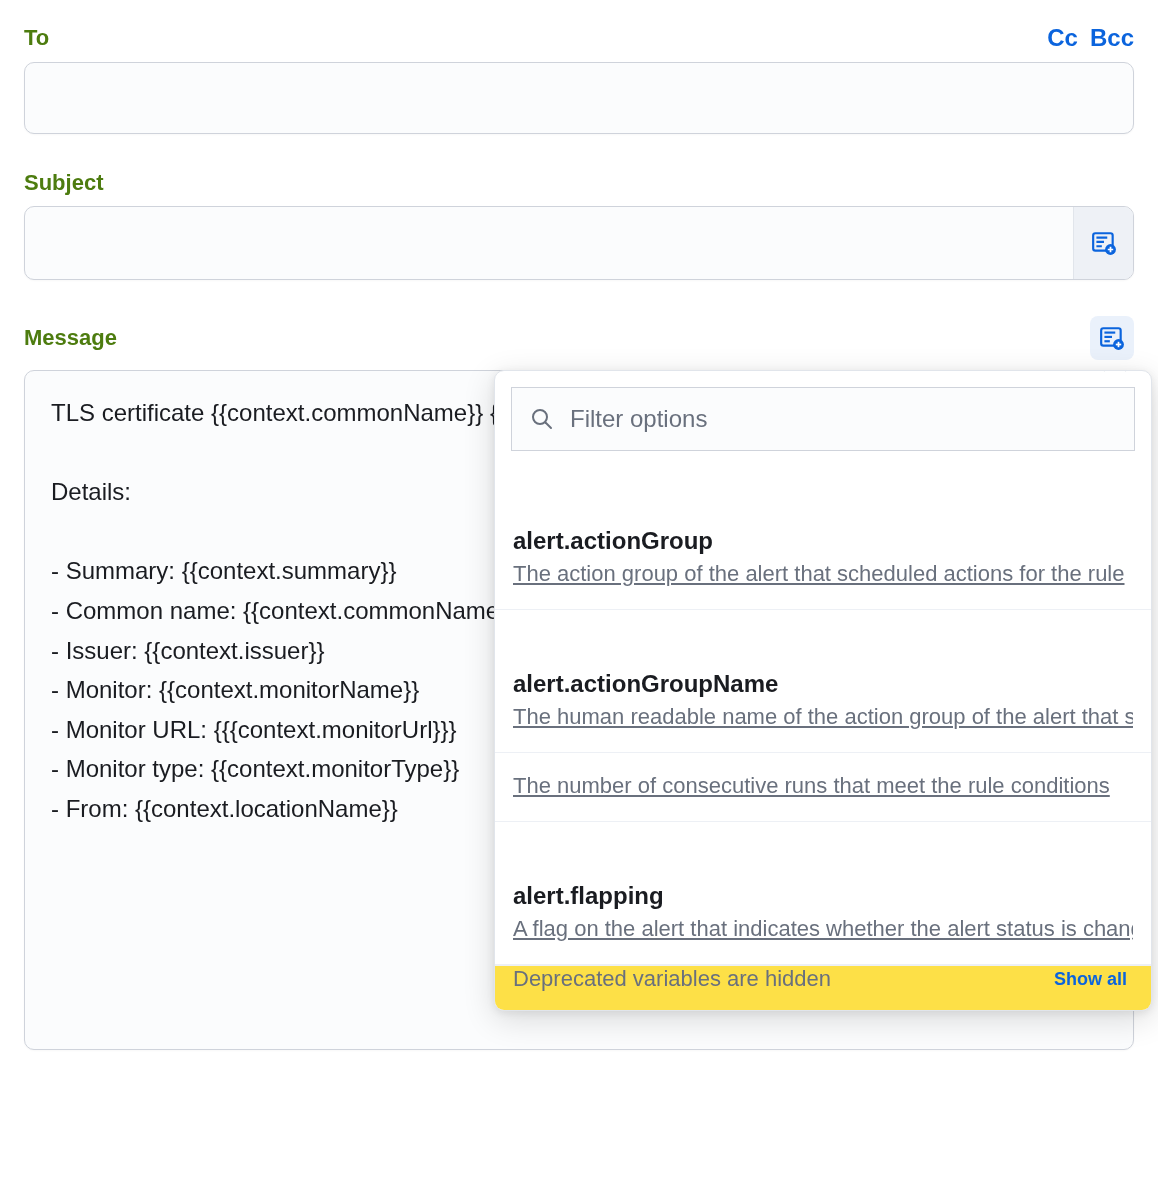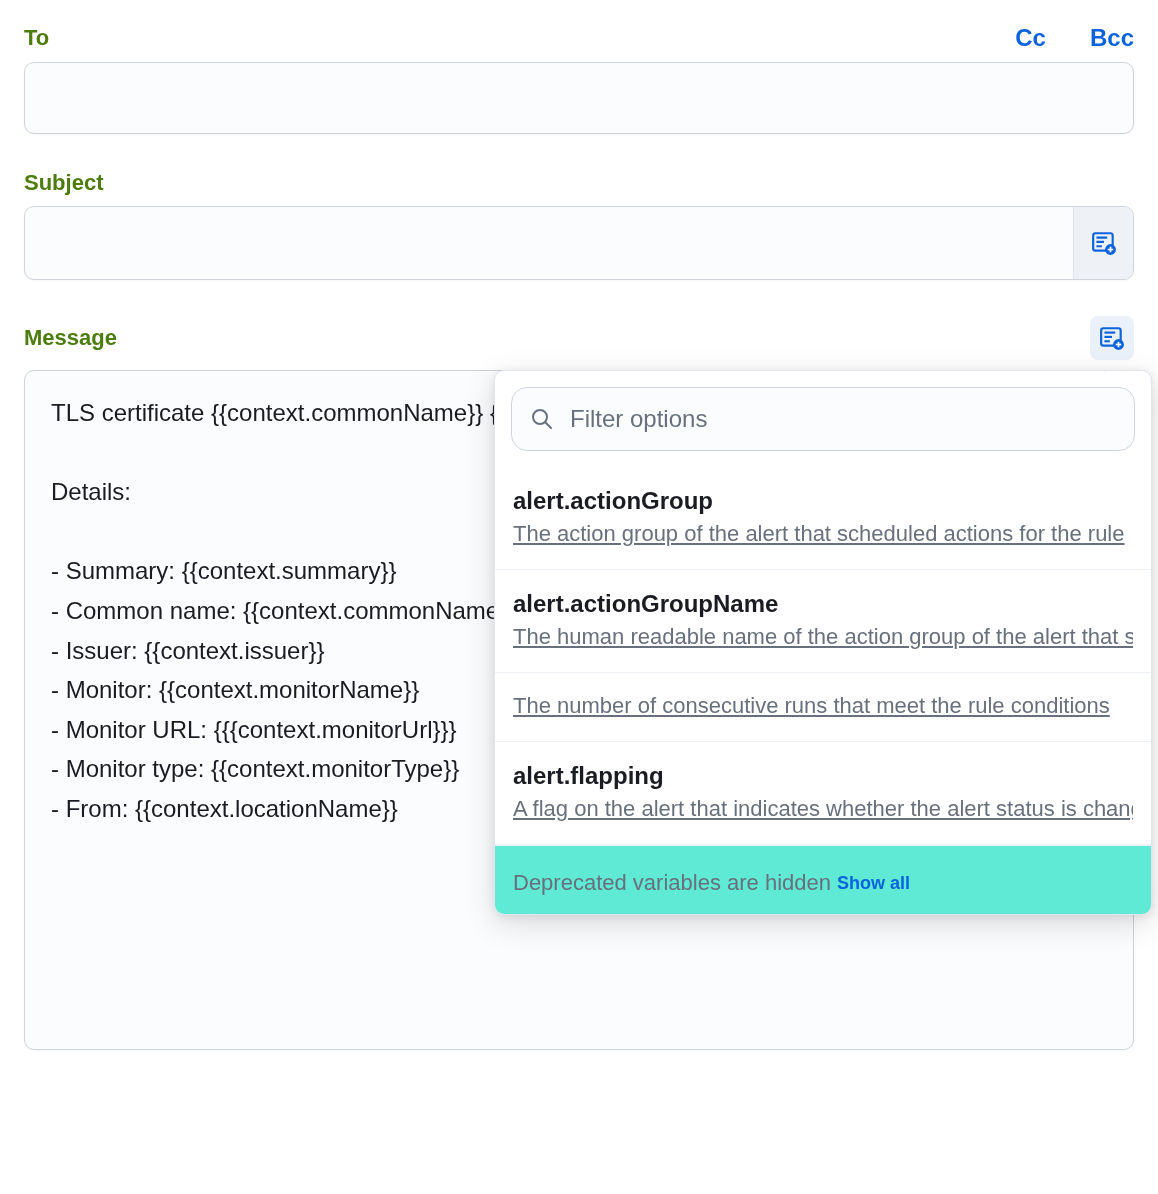--- a/index.html
+++ b/index.html
@@ -17,21 +17,21 @@
     justify-content: space-between;
     margin-bottom: 10px;
   }
   .field-label {
     font-size: 22px;
     font-weight: 700;
     color: #4d7c0f;
   }
   .cc-bcc {
     display: flex;
-    gap: 44px;
+    gap: 12px;
   }
   .link-btn {
     font-size: 24px;
     font-weight: 600;
     color: #0b64dd;
     background: none;
     border: none;
     cursor: pointer;
     padding: 0;
   }
@@ -135,21 +135,21 @@
     transform: rotate(45deg);
   }
   .popover-search {
     padding: 16px;
   }
   .search-box {
     display: flex;
     align-items: center;
     gap: 14px;
     border: 1px solid #cfd3db;
-    border-radius: 16px;
+    border-radius: 0;
     background: #fbfcfd;
     padding: 0 18px;
     height: 64px;
   }
   .search-box input {
     flex: 1;
     border: none;
     background: transparent;
     font-size: 24px;
     outline: none;
@@ -166,35 +166,37 @@
     cursor: pointer;
   }
   .option-title {
     font-size: 24px;
     font-weight: 700;
     color: #1a1c21;
     margin-bottom: 6px;
     white-space: nowrap;
     overflow: hidden;
     text-overflow: clip;
+    margin-top: 40px;
   }
   .option-desc {
     font-size: 22px;
     color: #69707d;
     white-space: nowrap;
     overflow: hidden;
     text-overflow: clip;
     text-decoration: underline;
   }
   .popover-footer {
     display: flex;
-    align-items: center;
-    padding: 24px 18px 18px;
+    justify-content: space-between;
+    align-items: center;
+    padding: 0 18px 18px;
     border-top: 1px solid #edf0f5;
-    background: #5eead4;
+    background: #fde047;
   }
   .footer-text {
     font-size: 22px;
     color: #69707d;
   }
   .footer-link {
     font-size: 18px;
     font-weight: 600;
     color: #0b64dd;
     background: none;

